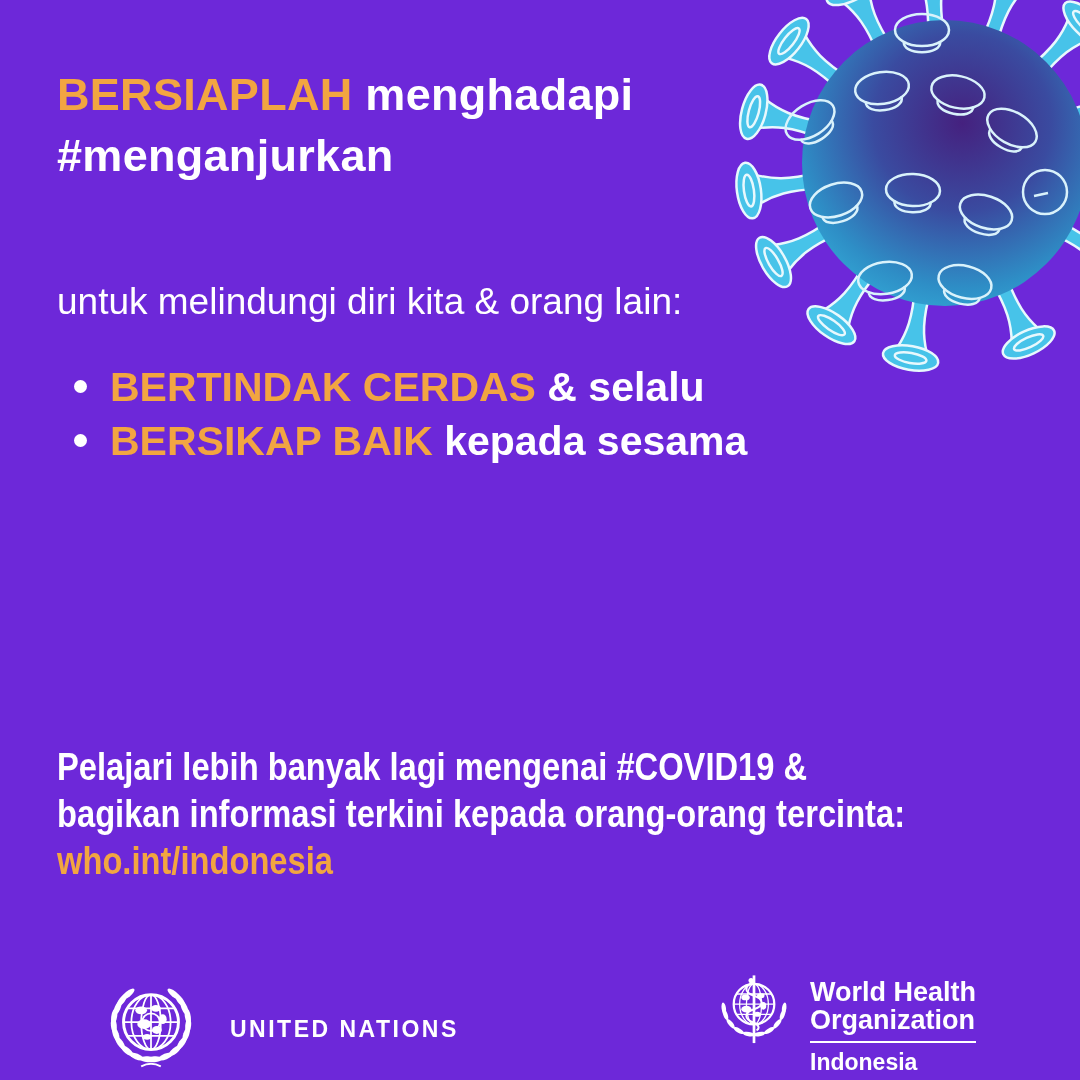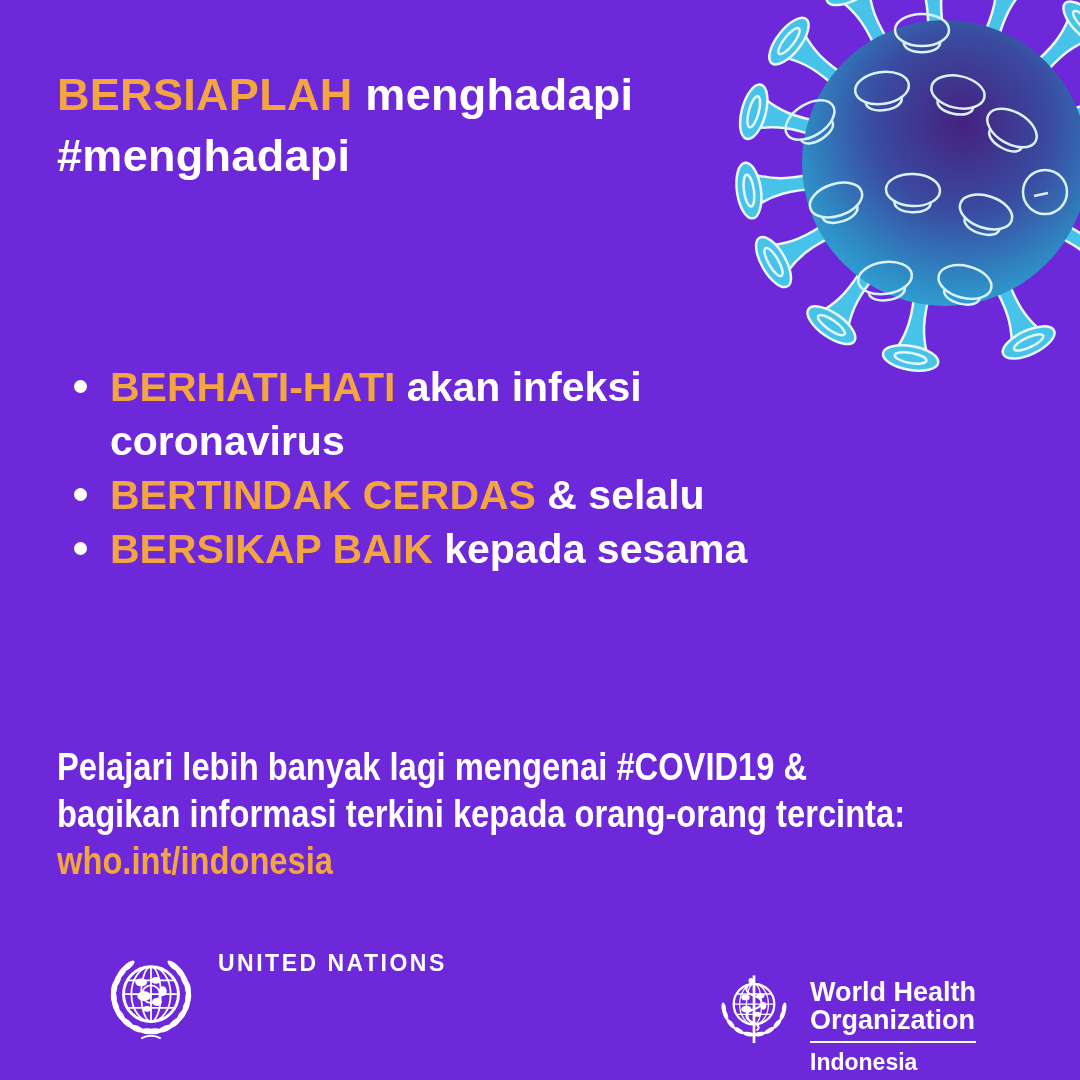--- a/index.html
+++ b/index.html
@@ -33,22 +33,22 @@
   }
 
   .cta {
     position:absolute; left:57px; top:744px;
     font-size:38px; font-weight:700; line-height:47px;
     transform:scaleX(0.86); transform-origin:0 0; white-space:nowrap;
   }
   .cta .link { color:#F2A541; }
 
   .footer-un {
-    position:absolute; left:100px; top:950px;
-    display:flex; gap:16px;
+    position:absolute; left:100px; top:978px;
+    display:flex; align-items:center; gap:28px;
   }
   .un-label { font-size:23px; font-weight:700; letter-spacing:2.5px; }
 
   .footer-who {
     position:absolute; left:710px; top:972px;
     display:flex; align-items:flex-start; gap:12px;
   }
   .who-text { display:flex; flex-direction:column; padding-top:6px; }
   .who-name { font-size:27px; font-weight:700; line-height:28px; }
   .who-divider { border:none; border-top:2px solid #FFFFFF; margin:7px 0 6px; width:100%; }
@@ -104,33 +104,29 @@
       <use href="#blob" transform="translate(326,212) rotate(18)"></use>
       <use href="#blob" transform="translate(225,278) rotate(-8)"></use>
       <use href="#blob" transform="translate(305,282) rotate(14)"></use>
       <circle cx="385" cy="192" r="22"></circle>
       <path d="M374,196 l14,-3"></path>
     </g>
   </svg>
 
   <h1 class="title">
     <span class="accent">BERSIAPLAH</span><span> menghadapi</span><br>
-    <span>#menghadapi</span>
+    <span>#menganjurkan</span>
   </h1>
 
   <div class="intro">
     <br>
+    <span>untuk melindungi diri kita &amp; orang lain:</span>
   </div>
 
   <ul class="bullets">
-    <li>
-      <span class="dot"></span>
-      <span class="accent">BERHATI-HATI</span><span> akan infeksi</span><br>
-      <span>coronavirus</span>
-    </li>
     <li>
       <span class="dot"></span>
       <span class="accent">BERTINDAK CERDAS</span><span> &amp; selalu</span><br>
     </li>
     <li>
       <span class="dot"></span>
       <span class="accent">BERSIKAP BAIK</span><span> kepada sesama</span><br>
     </li>
   </ul>
 

